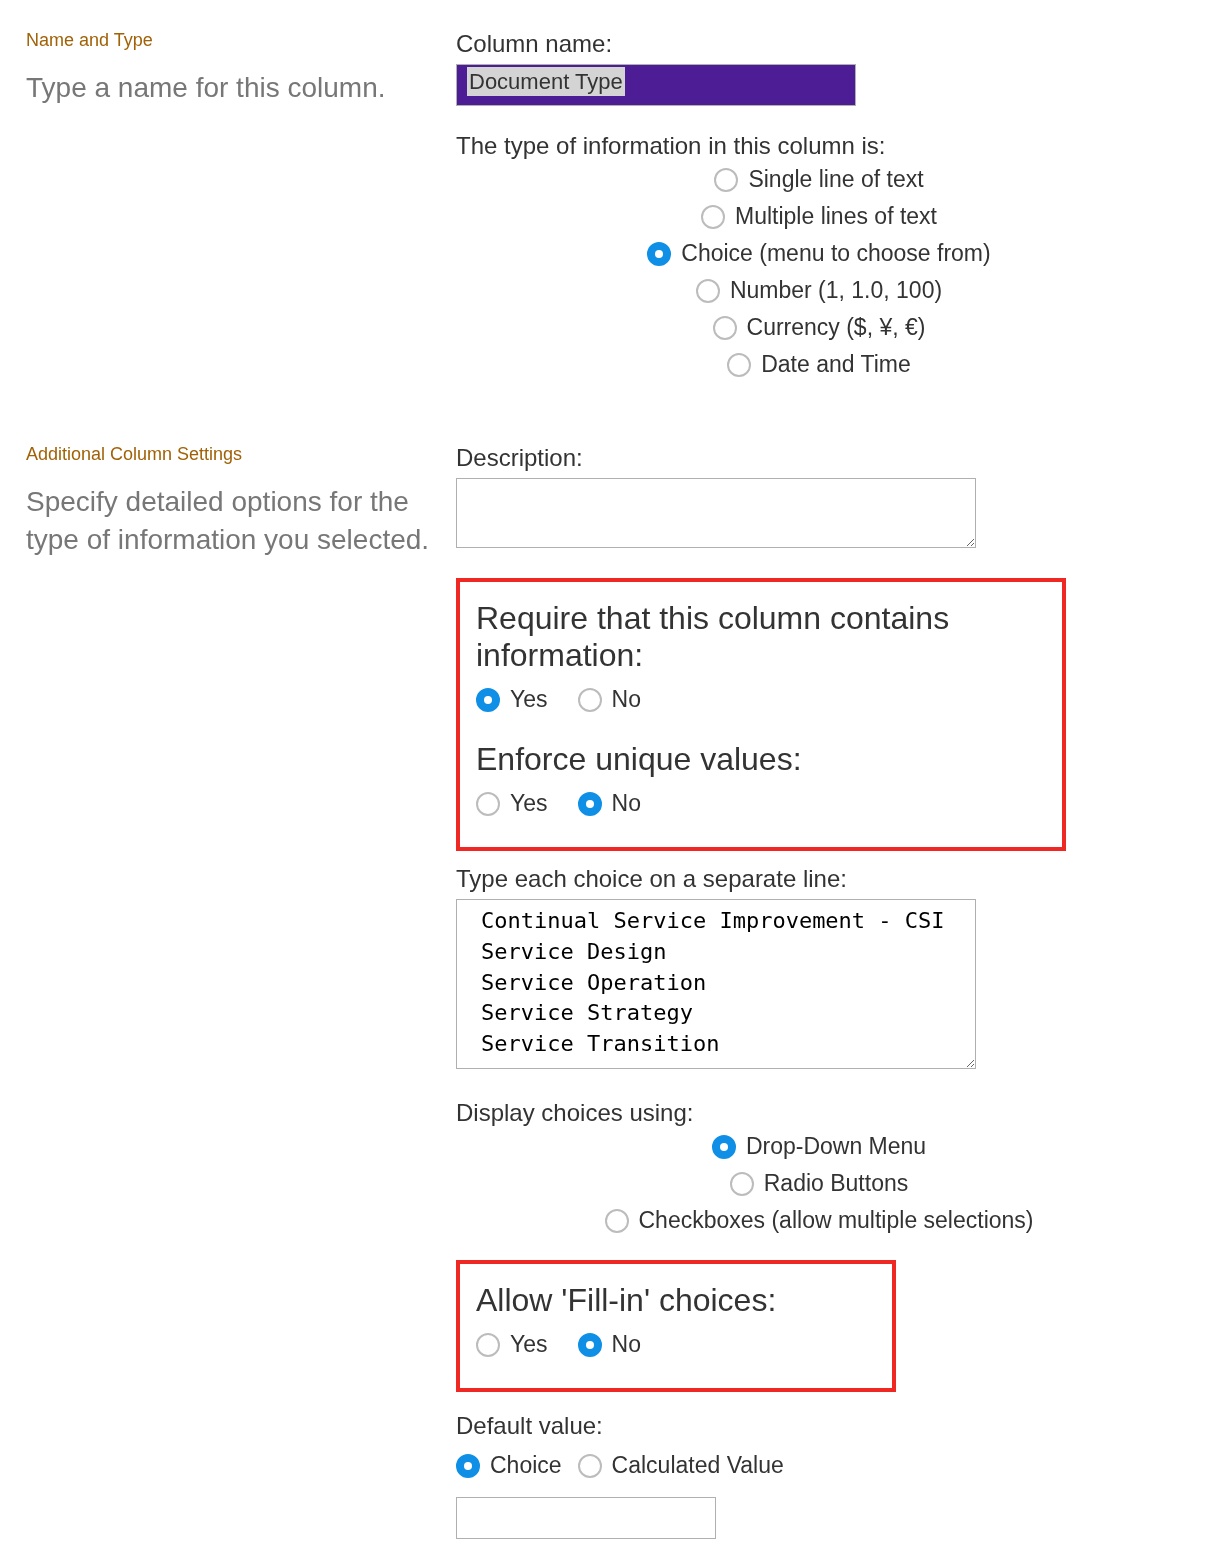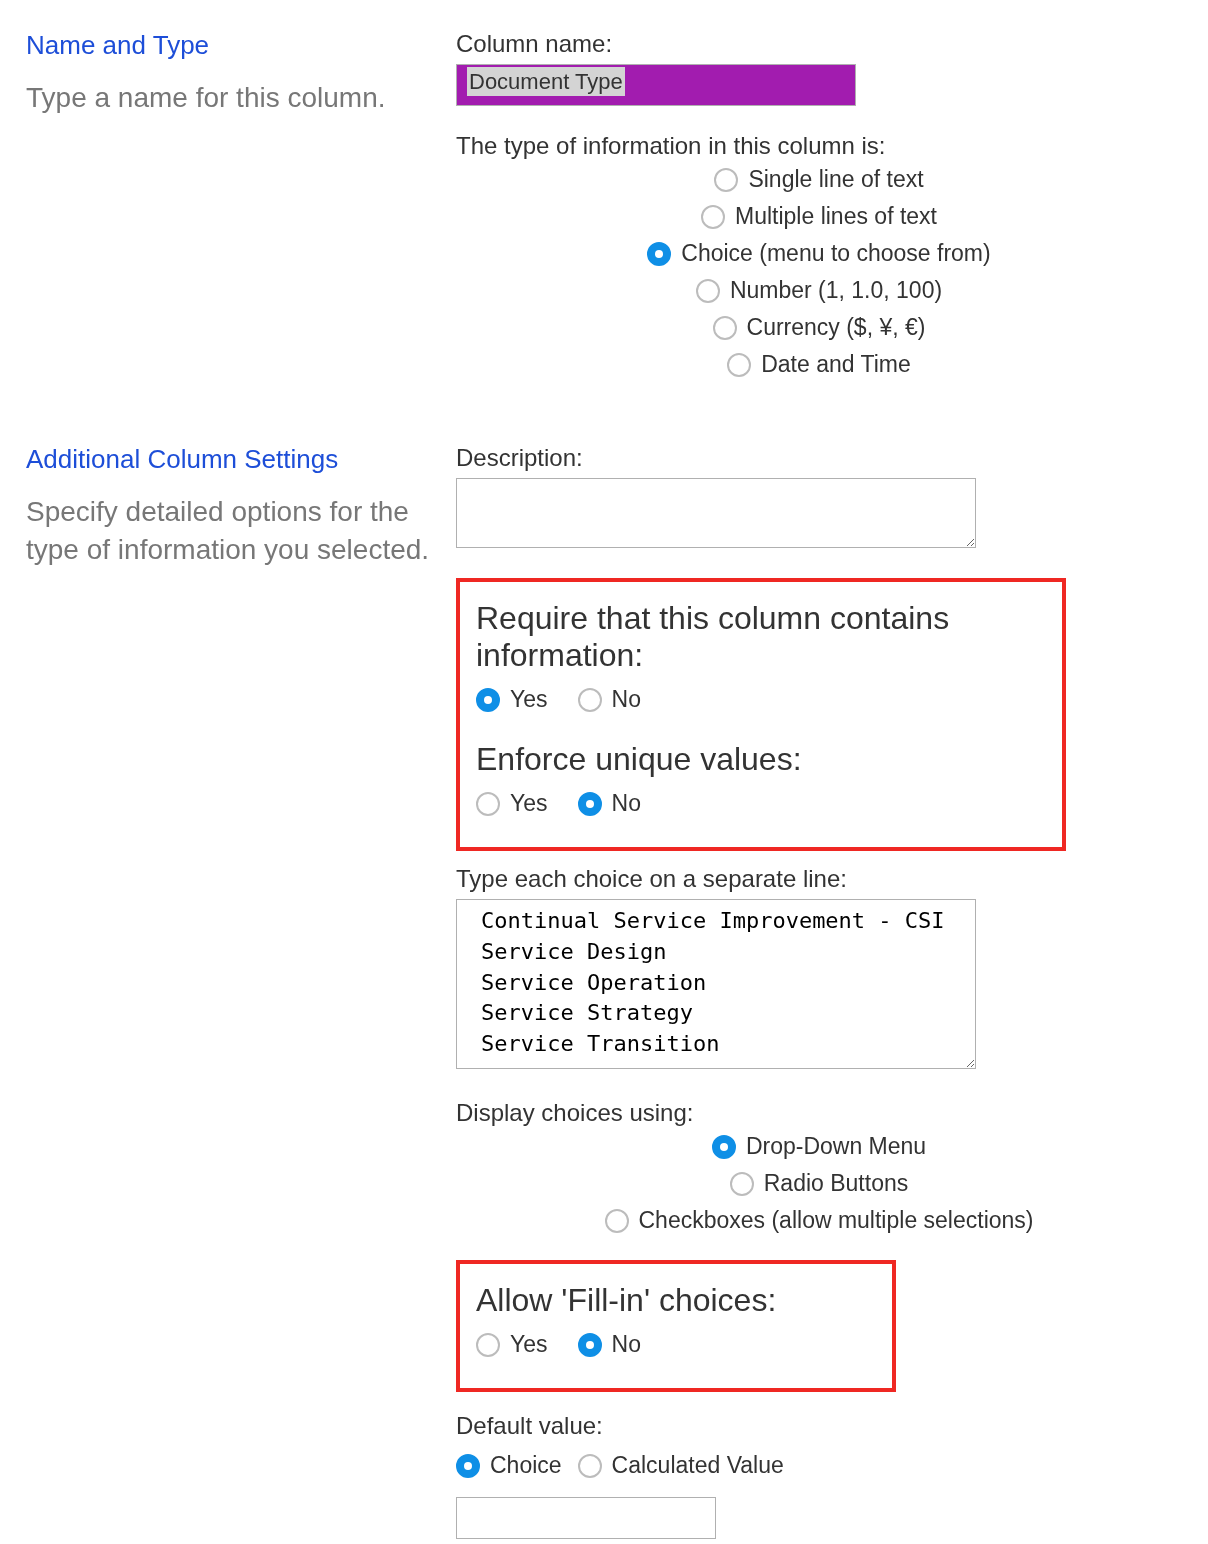--- a/index.html
+++ b/index.html
@@ -17,39 +17,39 @@
   }
   .left {
     width: 430px;
     flex-shrink: 0;
     padding-right: 20px;
   }
   .right {
     flex: 1;
   }
   .left-title {
-    font-size: 26px;
-    color: #1d4ed8;
+    font-size: 18px;
+    color: #a16207;
     margin-bottom: 18px;
   }
   .left-desc {
     font-size: 28px;
     color: #777;
     line-height: 1.35;
   }
   .field-label {
     font-size: 24px;
     color: #333;
     margin-bottom: 6px;
   }
   .text-input {
     width: 400px;
     height: 42px;
     border: 1px solid #b0b0b0;
-    background: #a21caf;
+    background: #4c1d95;
     padding: 4px 10px;
     font-size: 22px;
     color: #333;
   }
   .text-input.sel {
     
   }
   .text-input .selected-span {
     background: #d4d4d4;
     padding: 2px 2px;

